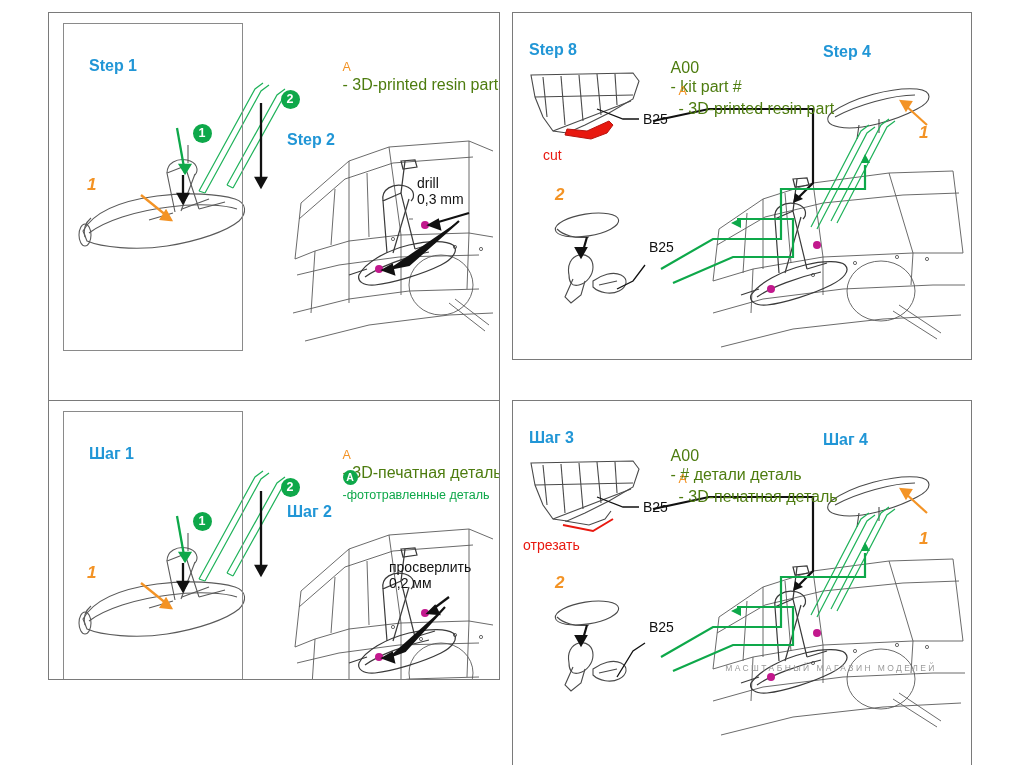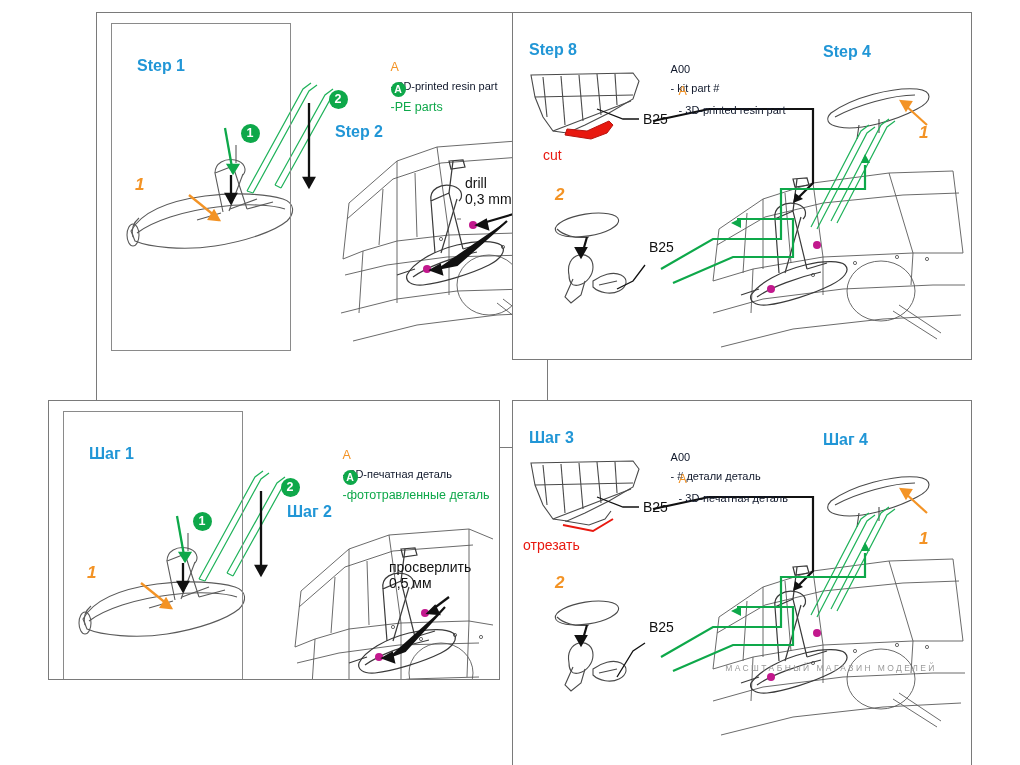--- a/index.html
+++ b/index.html
@@ -25,21 +25,21 @@
     border: 1px solid #7a7a7a;
     background: #ffffff;
     box-sizing: border-box;
   }
   .panel-inner {
     position: absolute;
     left: 0; top: 0; right: 0; bottom: 0;
     overflow: hidden;
   }
   
-  #panel-en-left   { left: 48px;  top: 12px;  width: 452px; height: 436px; margin-left: 48px; }
+  #panel-en-left   { left: 48px;  top: 12px;  width: 452px; height: 436px; }
   #panel-en-right  { left: 512px; top: 12px;  width: 460px; height: 348px; }
   #panel-ru-left   { left: 48px;  top: 400px; width: 452px; height: 280px; }
   #panel-ru-right  { left: 512px; top: 400px; width: 460px; height: 429px; }
 
   .inner-frame {
     position: absolute;
     border: 1px solid #8a8a8a;
     box-sizing: border-box;
   }
 
@@ -47,21 +47,21 @@
     position: absolute;
     white-space: pre;
     line-height: 1.15;
   }
   .step-title {
     color: #2196d6;
     font-weight: bold;
     font-size: 16px;
   }
   .legend-orange { color: #f39325; font-size: 12.5px; }
-  .legend-dark   { color: #0f172a; font-size: 11px; }
+  .legend-dark   { color: #4d7c0f; font-size: 16px; }
   .legend-green  { color: #0ea84a; font-size: 12.5px; }
   .txt-black { color: #111111; font-size: 14px; }
   .txt-red   { color: #e8180f; font-size: 14px; }
   .num-orange { color: #f39325; font-size: 17px; font-weight: bold; font-style: italic; }
   .badge-green {
     color: #ffffff;
     background: #0ea84a;
     border-radius: 50%;
     width: 19px; height: 19px;
     display: inline-flex;
@@ -200,29 +200,25 @@
 
         <g stroke="#111111" stroke-width="2.2" fill="#111111">
           <path d="M420 200 L386 210"></path>
           <path d="M380 212 l9 -5 l2 9 z"></path>
           <path d="M410 208 L360 252 L340 256"></path>
           <path d="M334 257 l9 -5 l2 9 z"></path>
         </g>
       </svg>
 
       <div class="lbl step-title" style="left:40px; top:44px;">Step 1</div>
-      <div class="lbl step-title" style="left:238px; top:110px;">Step 2</div>
+      <div class="lbl step-title" style="left:238px; top:118px;">Step 2</div>
 
       <div class="lbl" style="left:258px; top:26px;">
         <span class="legend-orange">A</span>
         <span class="legend-dark">- 3D-printed resin part</span>
-      </div>
-      <div class="lbl" style="left:258px; top:46px;">
-        <span class="badge-inline">A</span>
-        <span class="legend-green">-PE parts</span>
       </div>
 
       <div class="lbl" style="left:108px; top:92px;">
         <span class="badge-green">1</span>
       </div>
       <div class="lbl" style="left:196px; top:58px;">
         <span class="badge-green">2</span>
       </div>
       <div class="lbl num-orange" style="left:38px; top:162px;">1</div>
 
@@ -455,21 +451,21 @@
 
       <div class="lbl" style="left:108px; top:92px;">
         <span class="badge-green">1</span>
       </div>
       <div class="lbl" style="left:196px; top:58px;">
         <span class="badge-green">2</span>
       </div>
       <div class="lbl num-orange" style="left:38px; top:162px;">1</div>
 
       <div class="lbl txt-black" style="left:340px; top:158px;">просверлить
-0,5 мм</div>
+0,2 мм</div>
     </div>
   </div>
 
   <div class="panel" id="panel-ru-right">
     <div class="panel-inner">
       <svg width="460" height="348" viewBox="0 0 460 348">
         <g fill="none" stroke="#4a4a4a" stroke-width="1.1">
           <path d="M18 62 L120 60 L126 68 L120 86 L96 100 L72 112 L54 120 L40 118 L30 104 L22 84 Z"></path>
           <path d="M30 64 L34 104"></path>
           <path d="M48 63 L52 112"></path>

